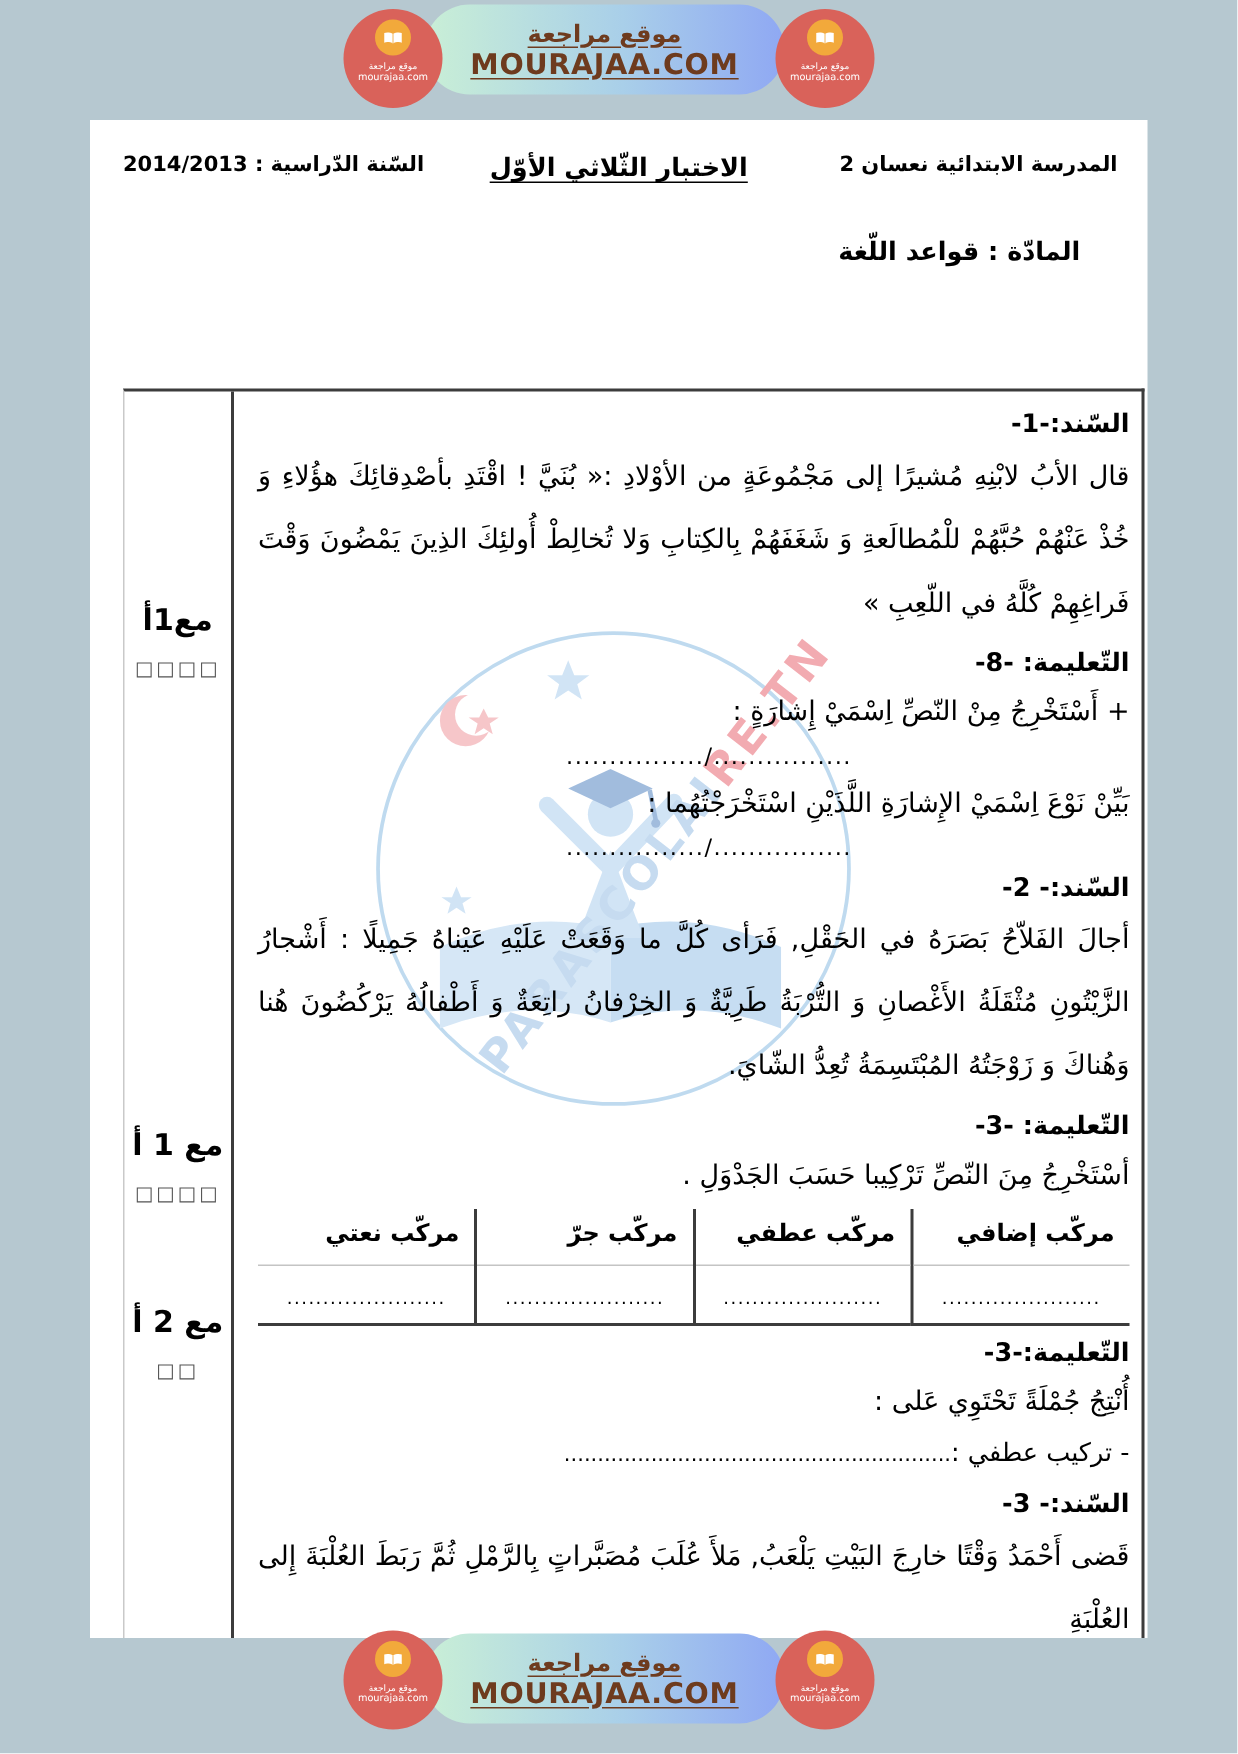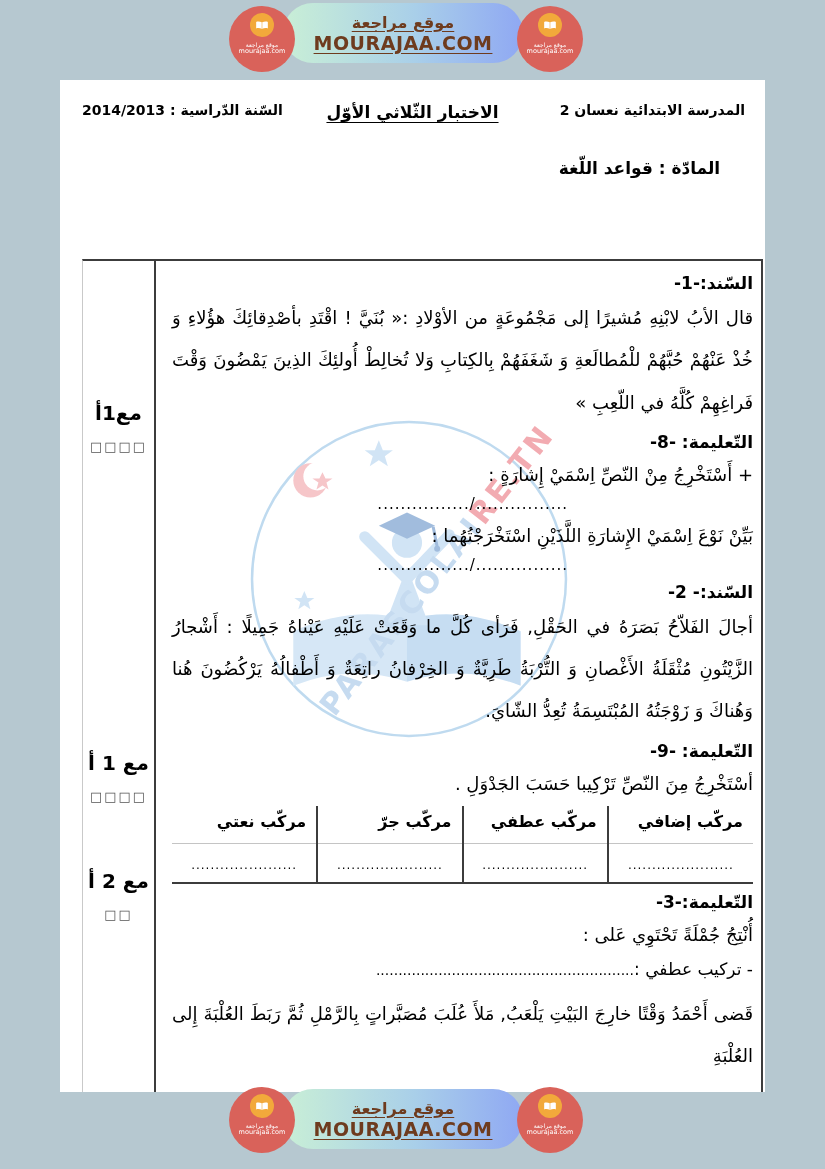--- a/index.html
+++ b/index.html
@@ -159,21 +159,21 @@
 
         <div class="sec-label">التّعليمة: -8-</div>
         <div class="task-line">+ أَسْتَخْرِجُ مِنْ النّصِّ اِسْمَيْ إِشارَةٍ :</div>
         <div class="answer-dots">................/................</div>
         <div class="task-line">بَيِّنْ نَوْعَ اِسْمَيْ الإِشارَةِ اللَّذَيْنِ اسْتَخْرَجْتُهُما :</div>
         <div class="answer-dots">................/................</div>
 
         <div class="sec-label">السّند:- 2-</div>
         <div class="support-text">أجالَ الفَلاّحُ بَصَرَهُ في الحَقْلِ, فَرَأى كُلَّ ما وَقَعَتْ عَلَيْهِ عَيْناهُ جَمِيلًا : أَشْجارُ الزَّيْتُونِ مُثْقَلَةُ الأَغْصانِ وَ التُّرْبَةُ طَرِيَّةٌ وَ الخِرْفانُ راتِعَةٌ وَ أَطْفالُهُ يَرْكُضُونَ هُنا وَهُناكَ وَ زَوْجَتُهُ المُبْتَسِمَةُ تُعِدُّ الشّايَ.</div>
 
-        <div class="sec-label">التّعليمة: -9-</div>
+        <div class="sec-label">التّعليمة: -3-</div>
         <div class="task-line">أسْتَخْرِجُ مِنَ النّصِّ تَرْكِيبا حَسَبَ الجَدْوَلِ .</div>
 
         <table class="comp">
           <thead>
             <tr>
               <th>مركّب إضافي</th>
               <th>مركّب عطفي</th>
               <th>مركّب جرّ</th>
               <th>مركّب نعتي</th>
             </tr>
@@ -187,20 +187,21 @@
             </tr>
           </tbody>
         </table>
 
         <div class="sec-label">التّعليمة:-3-</div>
         <div class="task-line">أُنْتِجُ جُمْلَةً تَحْتَوِي عَلى :</div>
         <div class="gen-item">
           <span>- تركيب عطفي :</span><span class="gen-dots">..........................................................</span>
         </div>
 
+        <div class="sec-label">السّند:- 3-</div>
         <div class="support-text">قَضى أَحْمَدُ وَقْتًا خارِجَ البَيْتِ يَلْعَبُ, مَلأَ عُلَبَ مُصَبَّراتٍ بِالرَّمْلِ ثُمَّ رَبَطَ العُلْبَةَ إِلى العُلْبَةِ</div>
 
       </div>
     </div>
   </div>
 
   <div class="banner-pill top">
     <div class="pill-ar">موقع مراجعة</div>
     <div class="pill-en">MOURAJAA.COM</div>
   </div>

